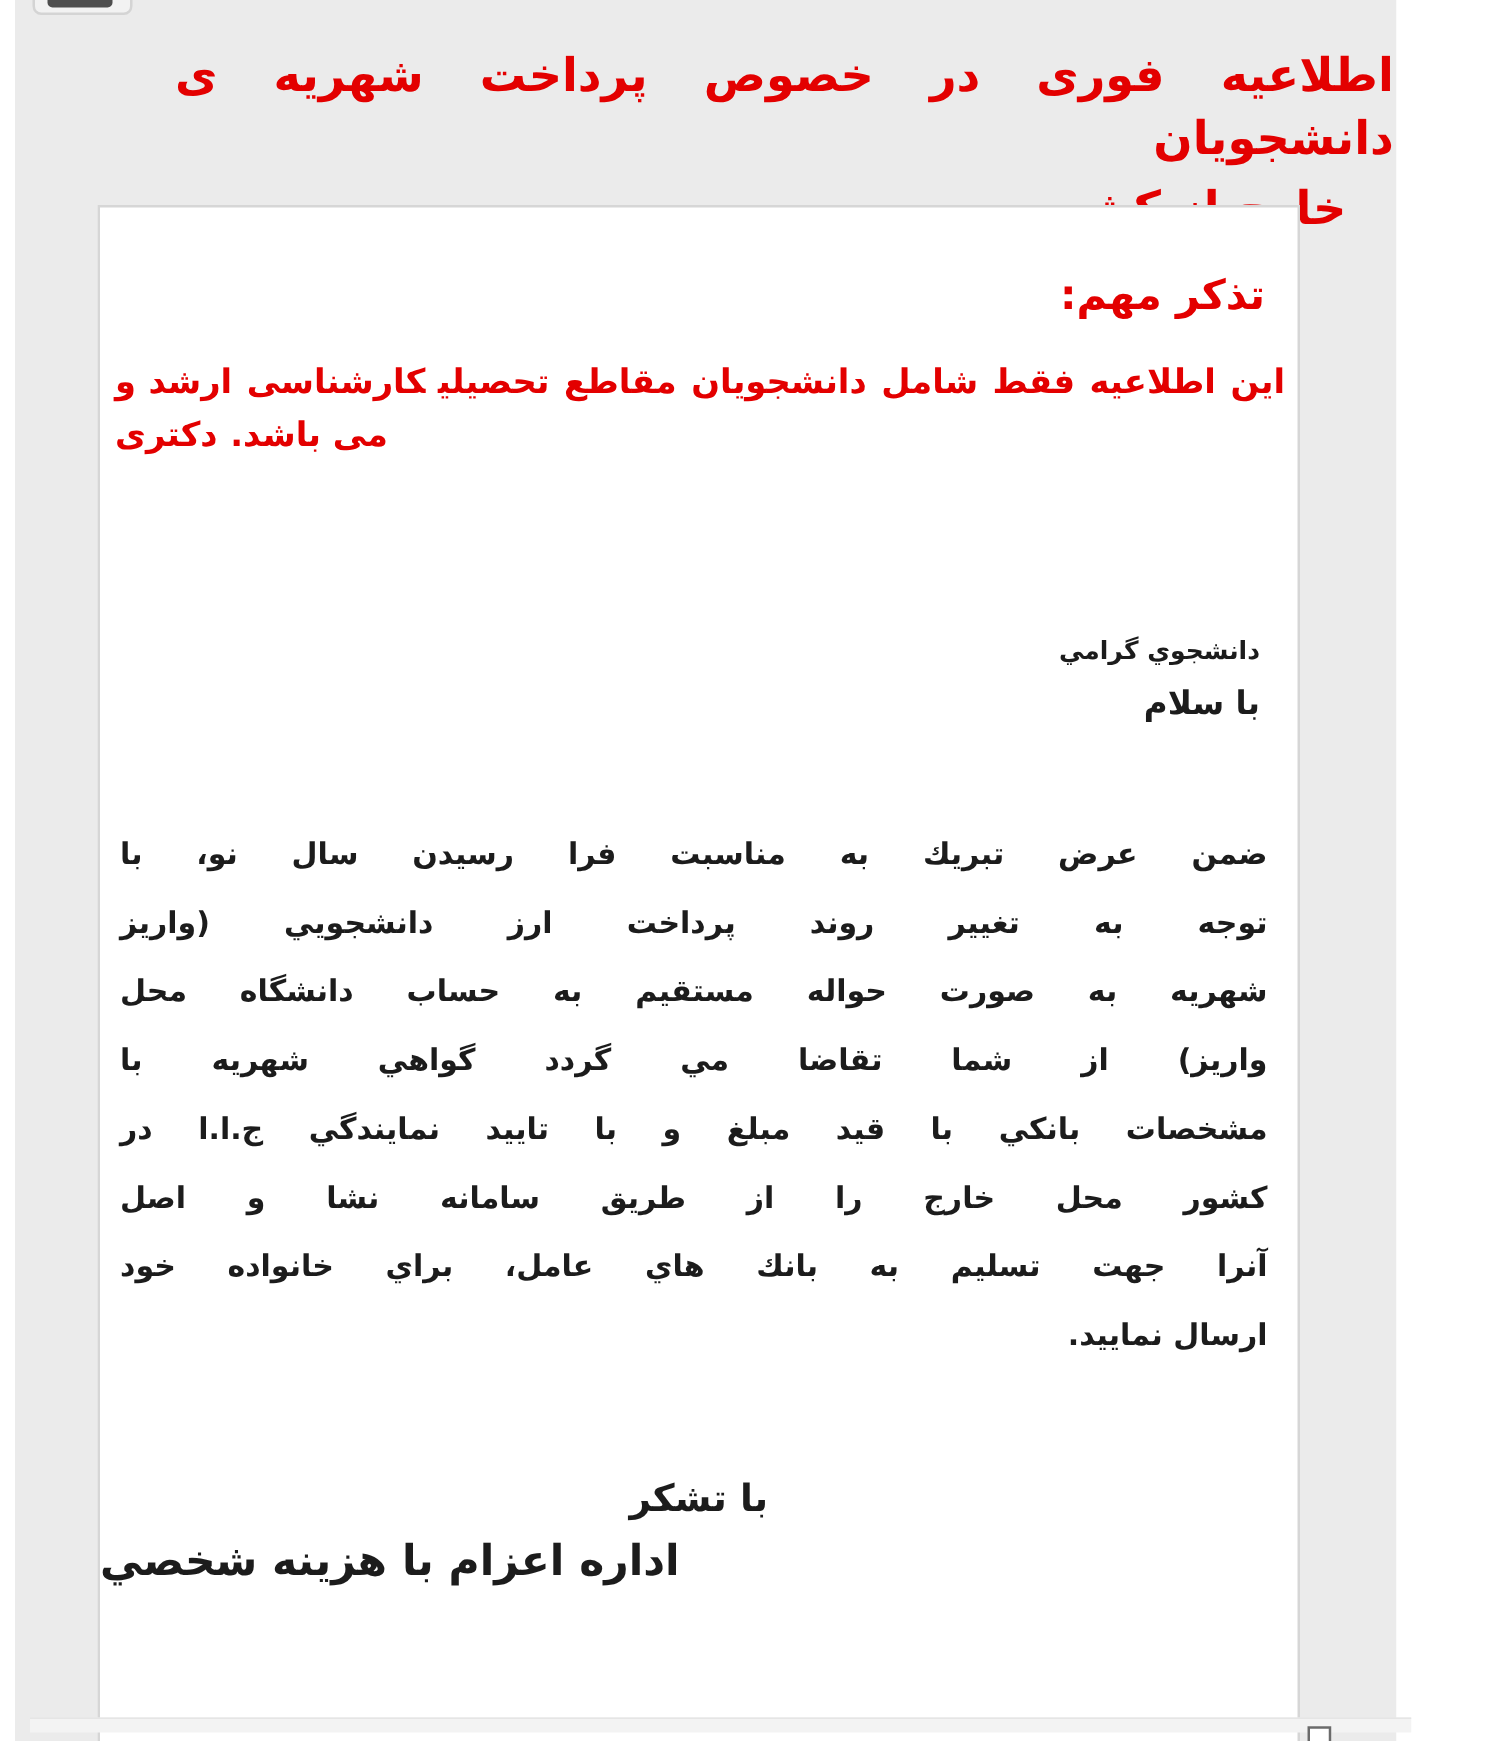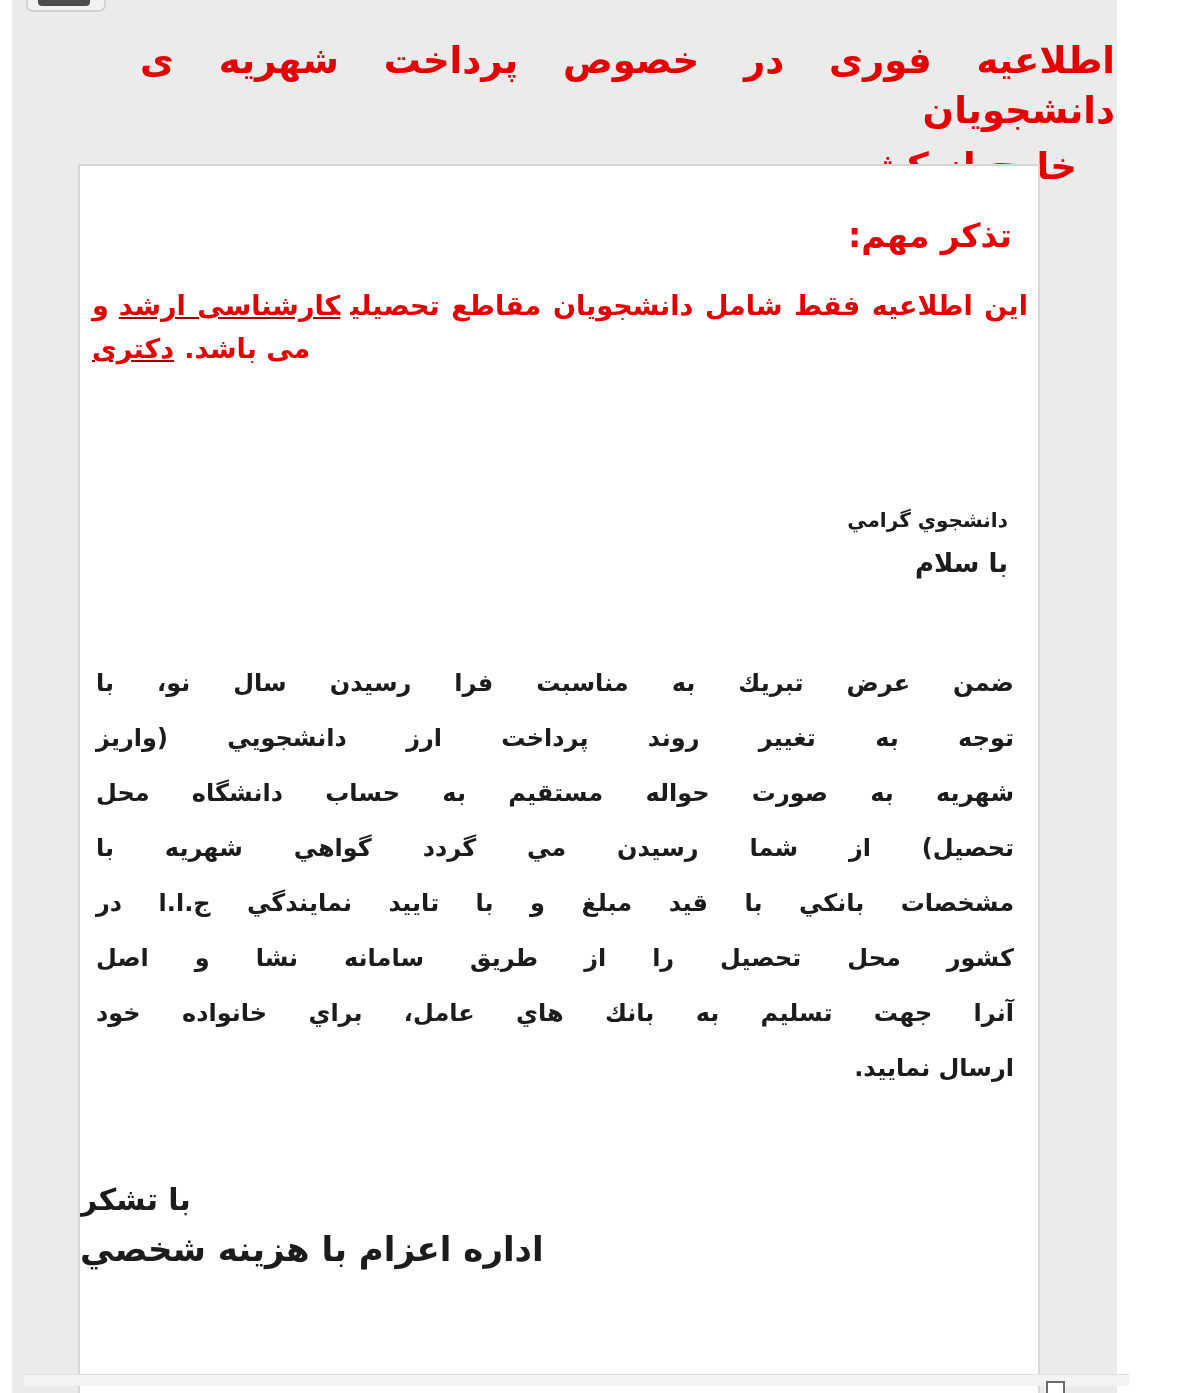--- a/index.html
+++ b/index.html
@@ -78,21 +78,20 @@
     text-align: justify;
     text-align-last: justify;
   }
   .notice .n-line2 {
     direction: ltr;
     text-align: left;
     margin-top: 5px;
   }
   .notice a {
     color: #e30000;
-    text-decoration: underline;
     text-decoration-color: #a40000;
     cursor: pointer;
   }
   .notice .n-line1 a { margin: 0 10px; }
   .notice .n-line2 .after-link { direction: rtl; unicode-bidi: isolate; margin-left: 10px; }
   .greeting1 {
     margin: 140px 30px 0 0;
     direction: rtl; text-align: right;
     font-size: 20px;
   }
@@ -110,21 +109,21 @@
   .body-par .b-line {
     text-align: justify;
     text-align-last: justify;
   }
   .body-par .b-line.last {
     text-align: right;
     text-align-last: right;
   }
   .closing1 {
     margin-top: 86px;
-    text-align: left;
+    text-align: center;
     direction: rtl;
     font-size: 30px;
   }
   .closing2 {
     margin-top: 12px;
     text-align: left;
     direction: rtl;
     font-size: 34px;
   }
   .bottom-strip {
@@ -168,23 +167,23 @@
       </div>
     </div>
 
     <div class="greeting1">دانشجوي گرامي</div>
     <div class="greeting2">با سلام</div>
 
     <div class="body-par">
       <div class="b-line">ضمن عرض تبريك به مناسبت فرا رسيدن سال نو، با</div>
       <div class="b-line">توجه به تغيير روند پرداخت ارز دانشجويي (واريز</div>
       <div class="b-line">شهريه به صورت حواله مستقيم به حساب دانشگاه محل</div>
-      <div class="b-line">تحصيل) از شما رسيدن مي گردد گواهي شهريه با</div>
+      <div class="b-line">واريز) از شما تقاضا مي گردد گواهي شهريه با</div>
       <div class="b-line">مشخصات بانكي با قيد مبلغ و با تاييد نمايندگي ج.ا.ا در</div>
-      <div class="b-line">كشور محل تحصيل را از طريق سامانه نشا و اصل</div>
+      <div class="b-line">كشور محل خارج را از طريق سامانه نشا و اصل</div>
       <div class="b-line">آنرا جهت تسليم به بانك هاي عامل، براي خانواده خود</div>
       <div class="b-line last">ارسال نماييد.</div>
     </div>
 
     <div class="closing1">با تشکر</div>
     <div class="closing2">اداره اعزام با هزينه شخصي</div>
 
   </div>
 
   <div class="bottom-strip"></div>

